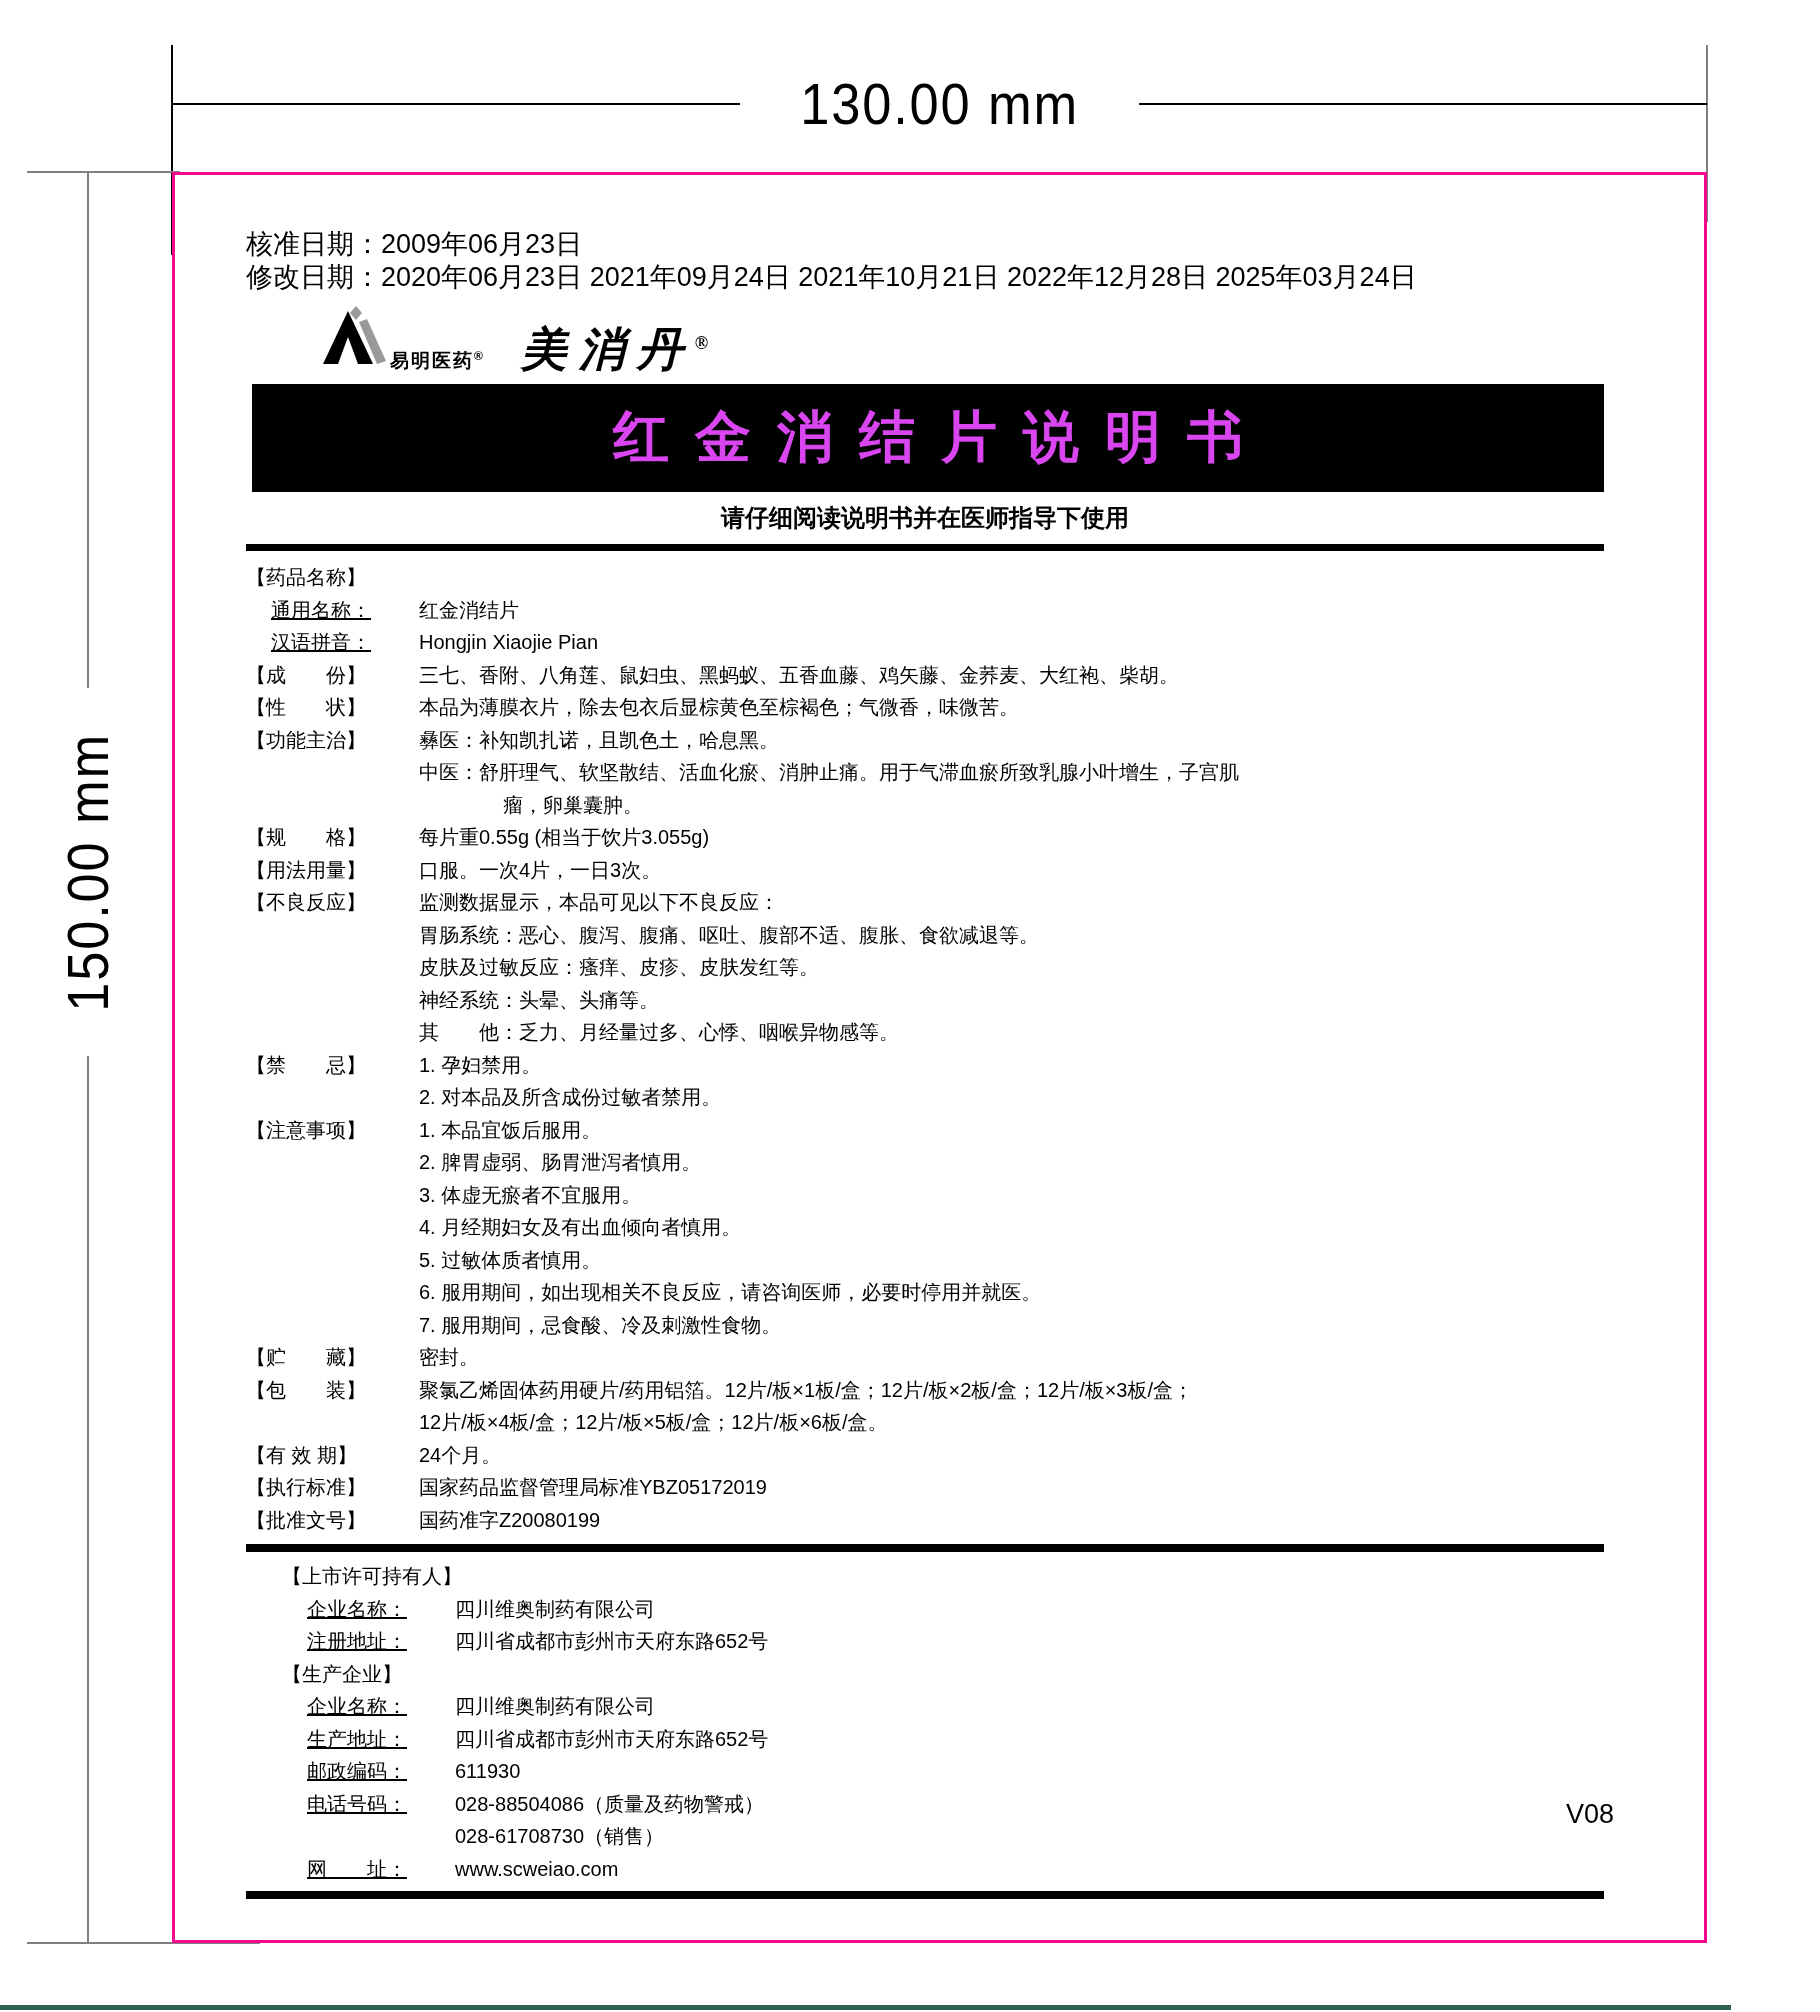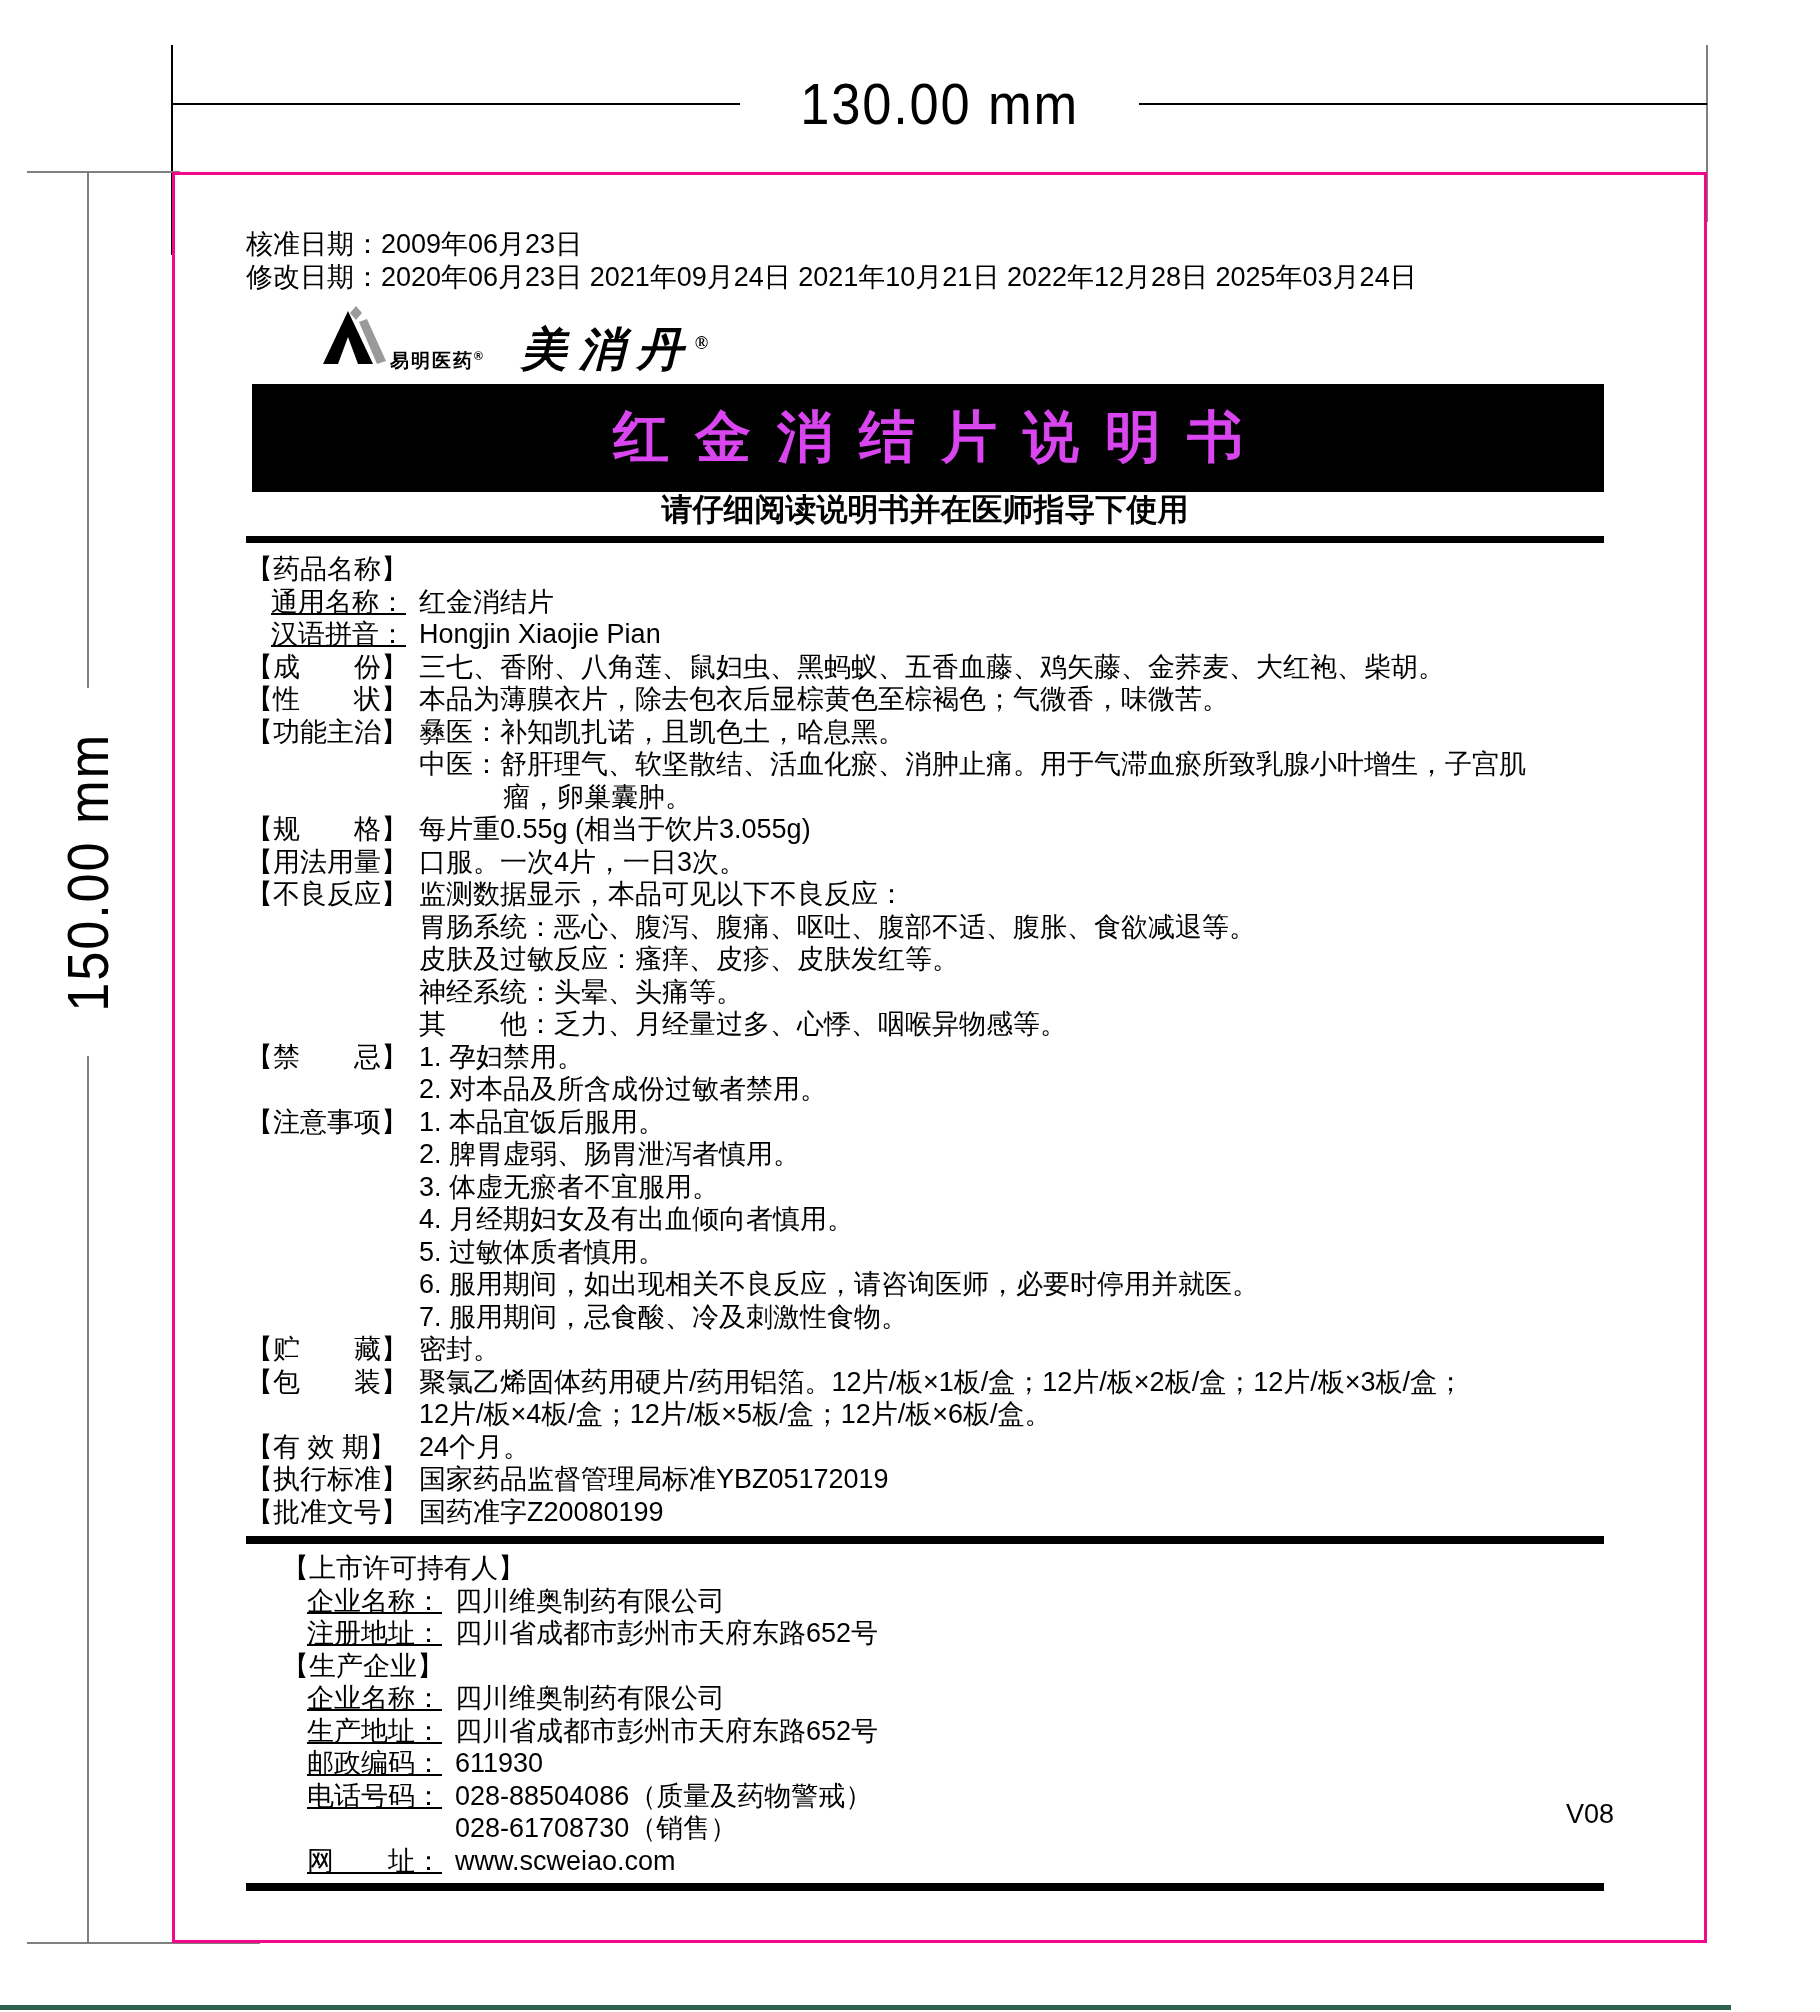--- a/index.html
+++ b/index.html
@@ -27,25 +27,25 @@
   .date-line{font-size:27px;line-height:33px;white-space:pre;}
   .logo-row{display:flex;align-items:flex-end;margin:12px 0 10px 70px;}
   .logo-block{display:flex;flex-direction:row;align-items:flex-end;}
   .logo-wordmark{font-size:19px;font-weight:bold;letter-spacing:2px;margin-top:2px;white-space:nowrap;}
   .logo-wordmark sup{font-size:12px;}
   .brand-script{font-family:"Liberation Serif",serif;font-style:italic;font-weight:bold;
     font-size:46px;letter-spacing:12px;margin-left:36px;line-height:1.05;white-space:nowrap;}
   .brand-script sup{font-size:18px;font-style:normal;letter-spacing:0;}
   .title-bar{height:108px;background:#000;display:flex;align-items:center;justify-content:center;margin-left:6px;}
   .title-text{color:#d946ef;font-size:56px;font-weight:bold;letter-spacing:26px;text-indent:26px;white-space:nowrap;}
-  .subtitle{text-align:center;font-size:31px;font-weight:bold;line-height:36px;}
+  .subtitle{text-align:center;font-size:24px;font-weight:bold;margin-top:8px;line-height:36px;}
   .divider{background:#000;height:7px;margin-top:8px;}
   .divider.mid{height:8px;margin:8px 0 8px 0;}
   .divider.bottom{height:8px;margin-top:6px;}
-  .spec{font-size:27px;line-height:32.5px;margin-top:10px;}
+  .spec{font-size:20px;line-height:32.5px;margin-top:10px;}
   .row{display:flex;}
   .row .lbl{flex:0 0 173px;white-space:pre;box-sizing:border-box;}
   .row.full .lbl{flex:0 0 auto;}
   .row.sub .lbl{padding-left:25px;text-decoration:underline;}
   .row .txt{flex:1 1 auto;white-space:pre;}
   .row.cont2 .txt{padding-left:84px;}
   .version{position:absolute;left:1566px;top:1799px;font-size:27px;}
 </style>
 </head>
 <body>

